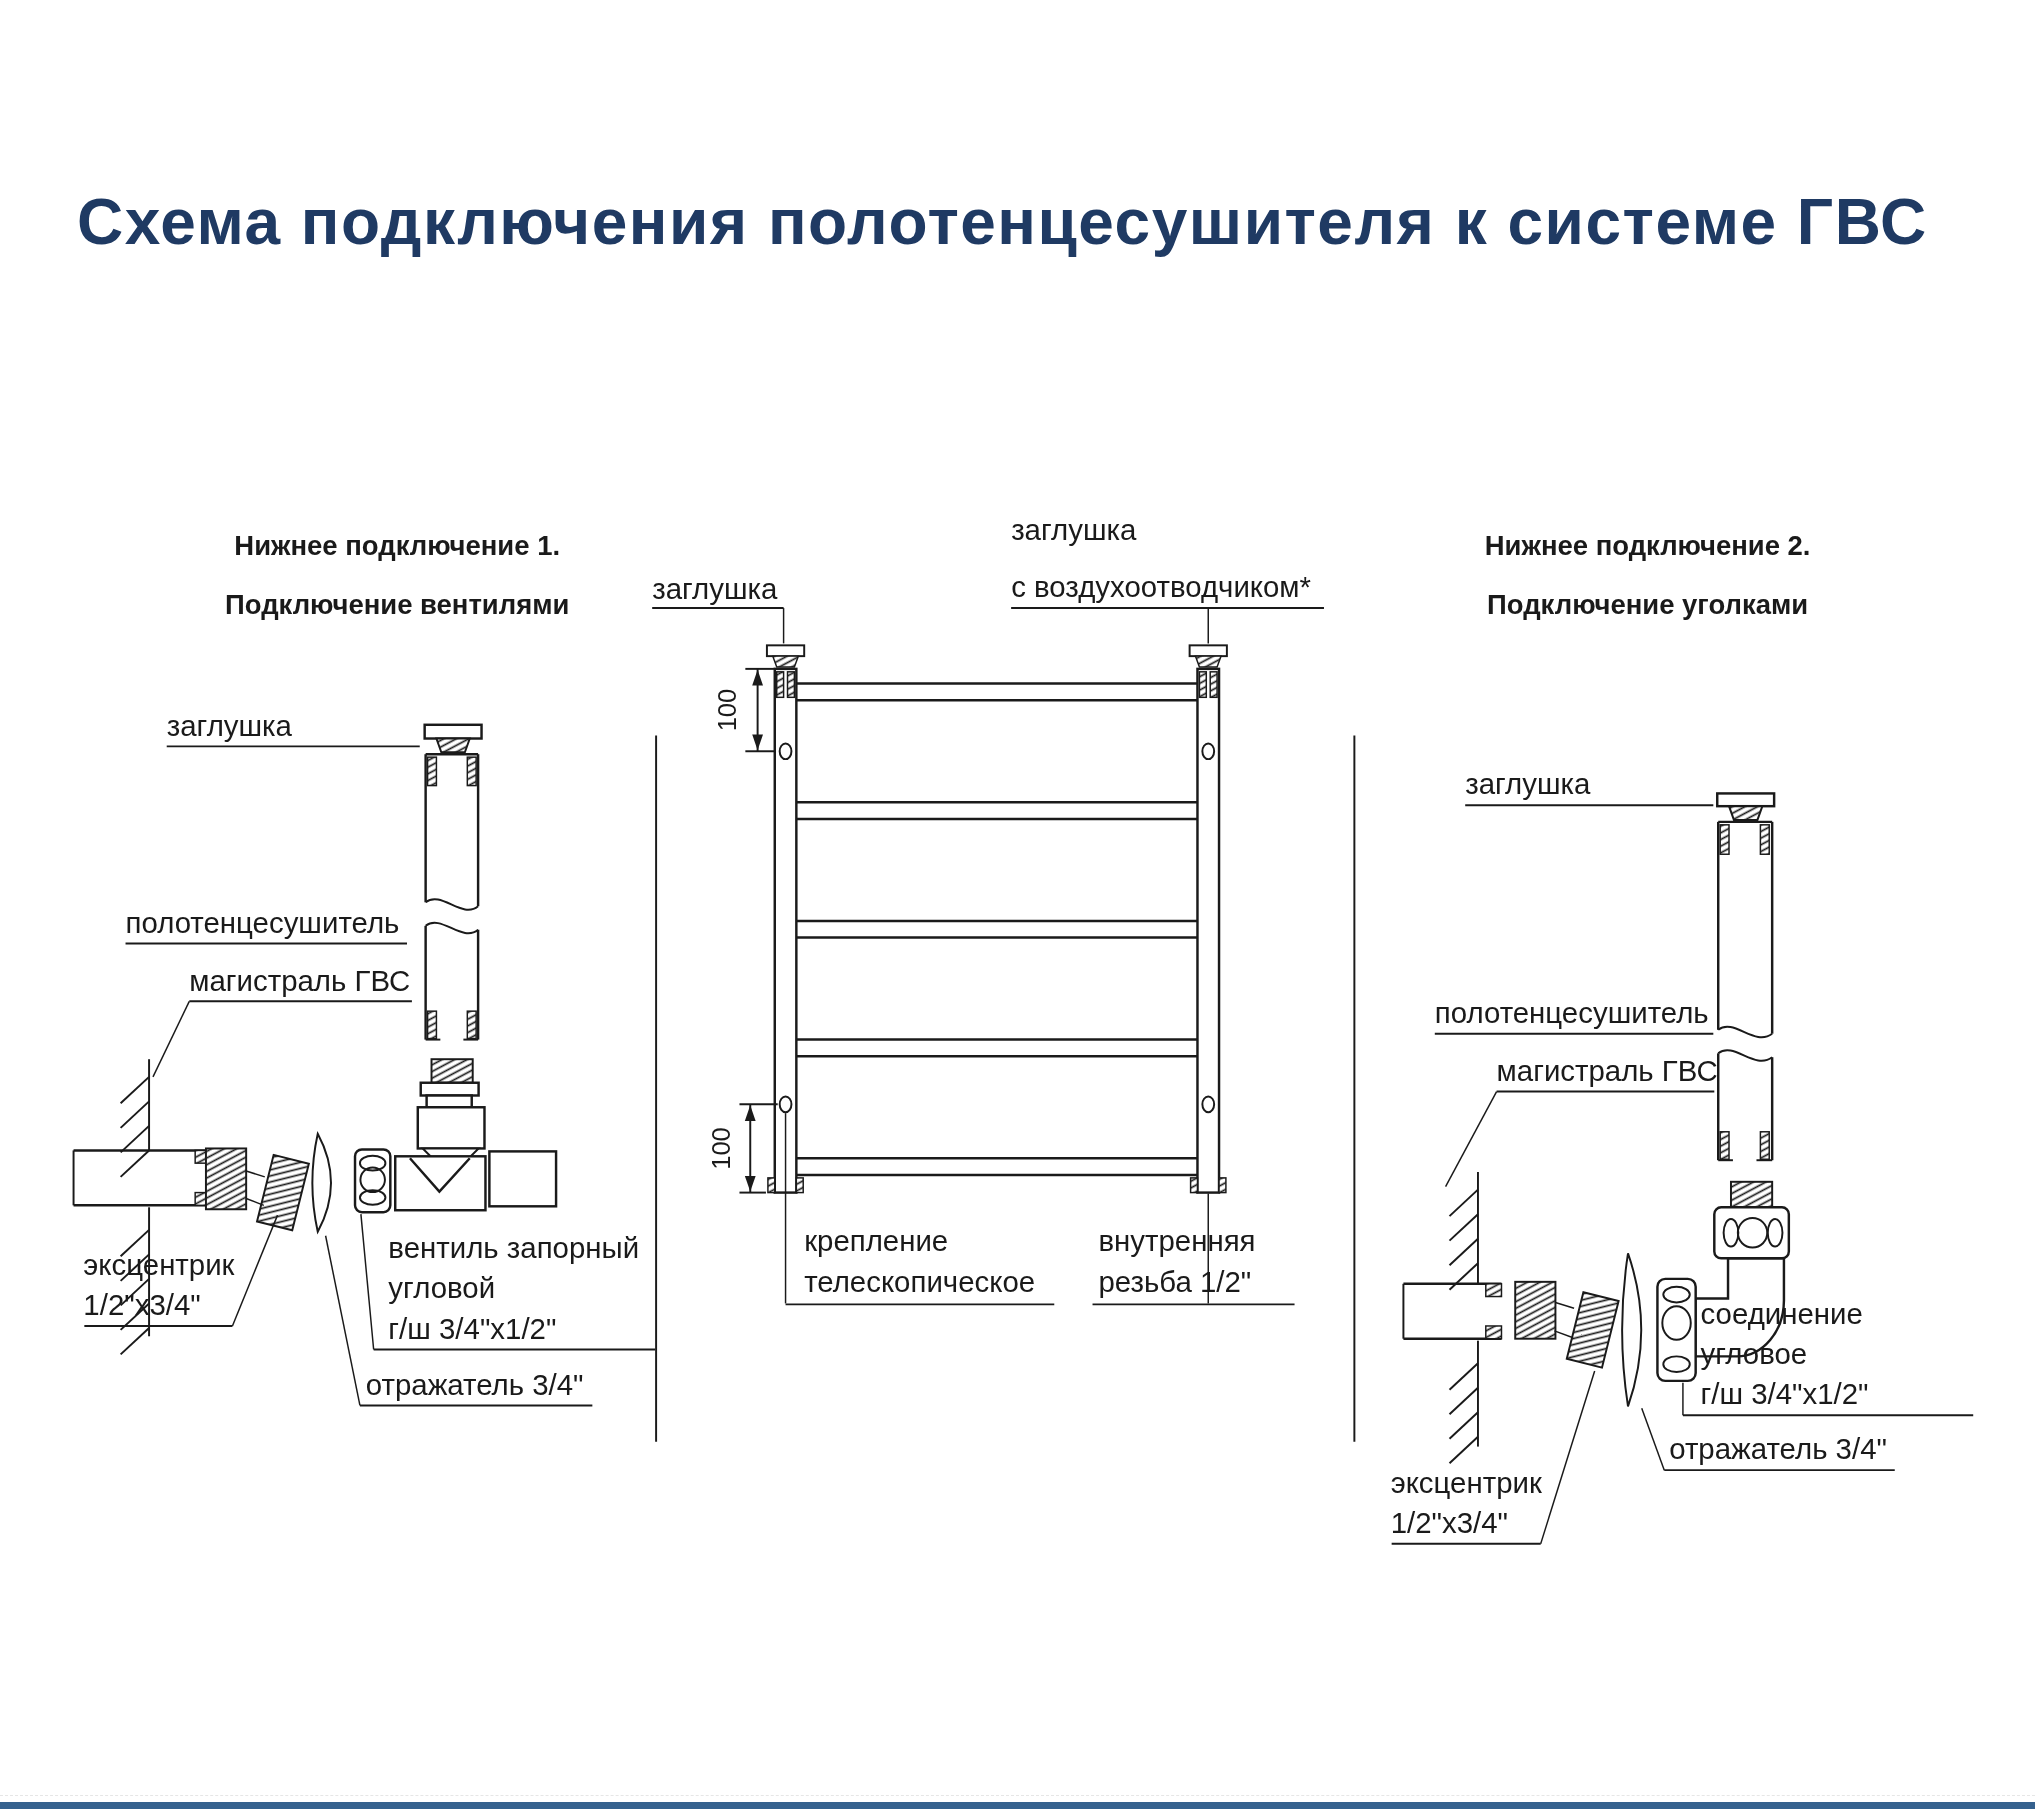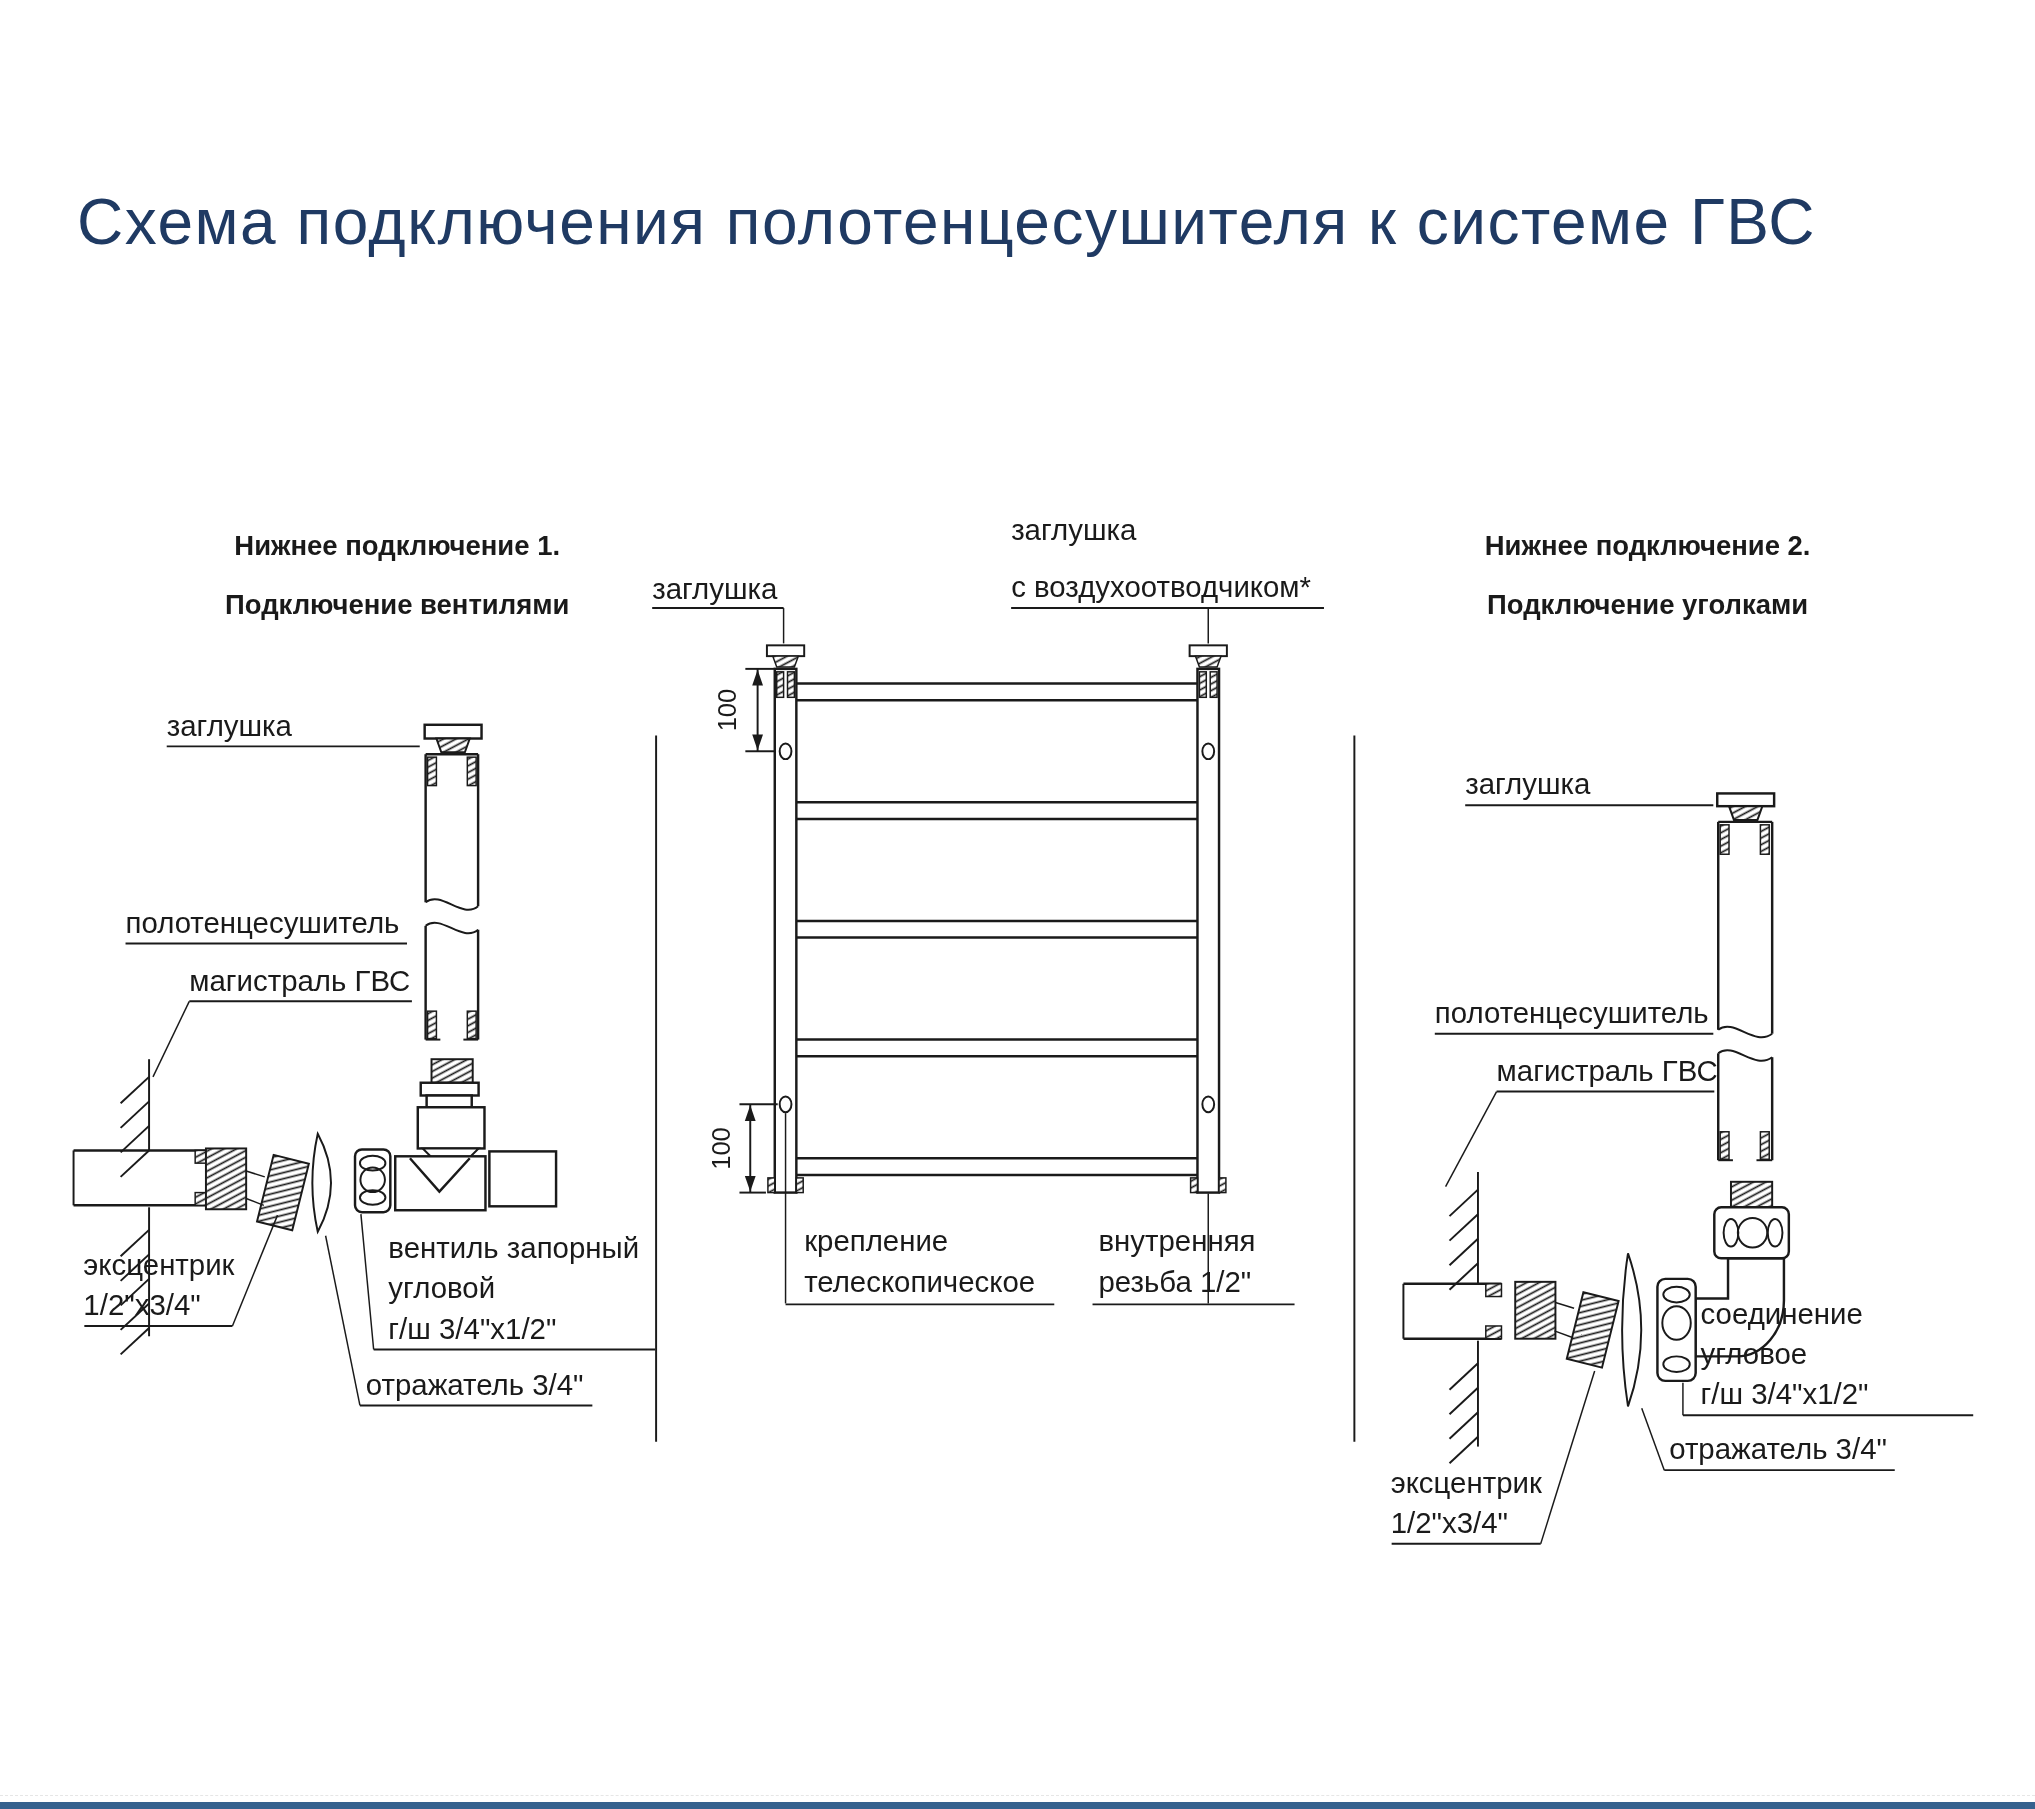--- a/index.html
+++ b/index.html
@@ -1,18 +1,18 @@
 <!DOCTYPE html>
 <html style="font-size:7.8px"><head>
 <meta charset="utf-8">
 <style>
   html,body{margin:0;padding:0;background:#ffffff;}
   .page{position:relative;width:2035px;height:1809px;background:#ffffff;overflow:hidden;
         font-family:"Liberation Sans",sans-serif;}
-  .title{position:absolute;left:77px;top:185px;font-size:64px;font-weight:normal;
+  .title{position:absolute;left:77px;top:185px;font-size:64px;font-weight:bold;
          letter-spacing:1.5px;color:#1f3a63;white-space:nowrap;}
   svg{position:absolute;left:0;top:0;}
   svg text{font-family:"Liberation Sans",sans-serif;fill:#1a1a1a;}
   .lbl{font-size:60px;}
   .hd{font-size:56px;font-weight:bold;}
   .dim{font-size:52px;}
   .footer-bar{position:absolute;left:0;bottom:0;width:2035px;height:7.4px;background:#35618e;}
   .footer-line{position:absolute;left:0;top:1795px;width:2035px;border-top:1px dashed #e6e6e6;}
 </style>
 </head>

